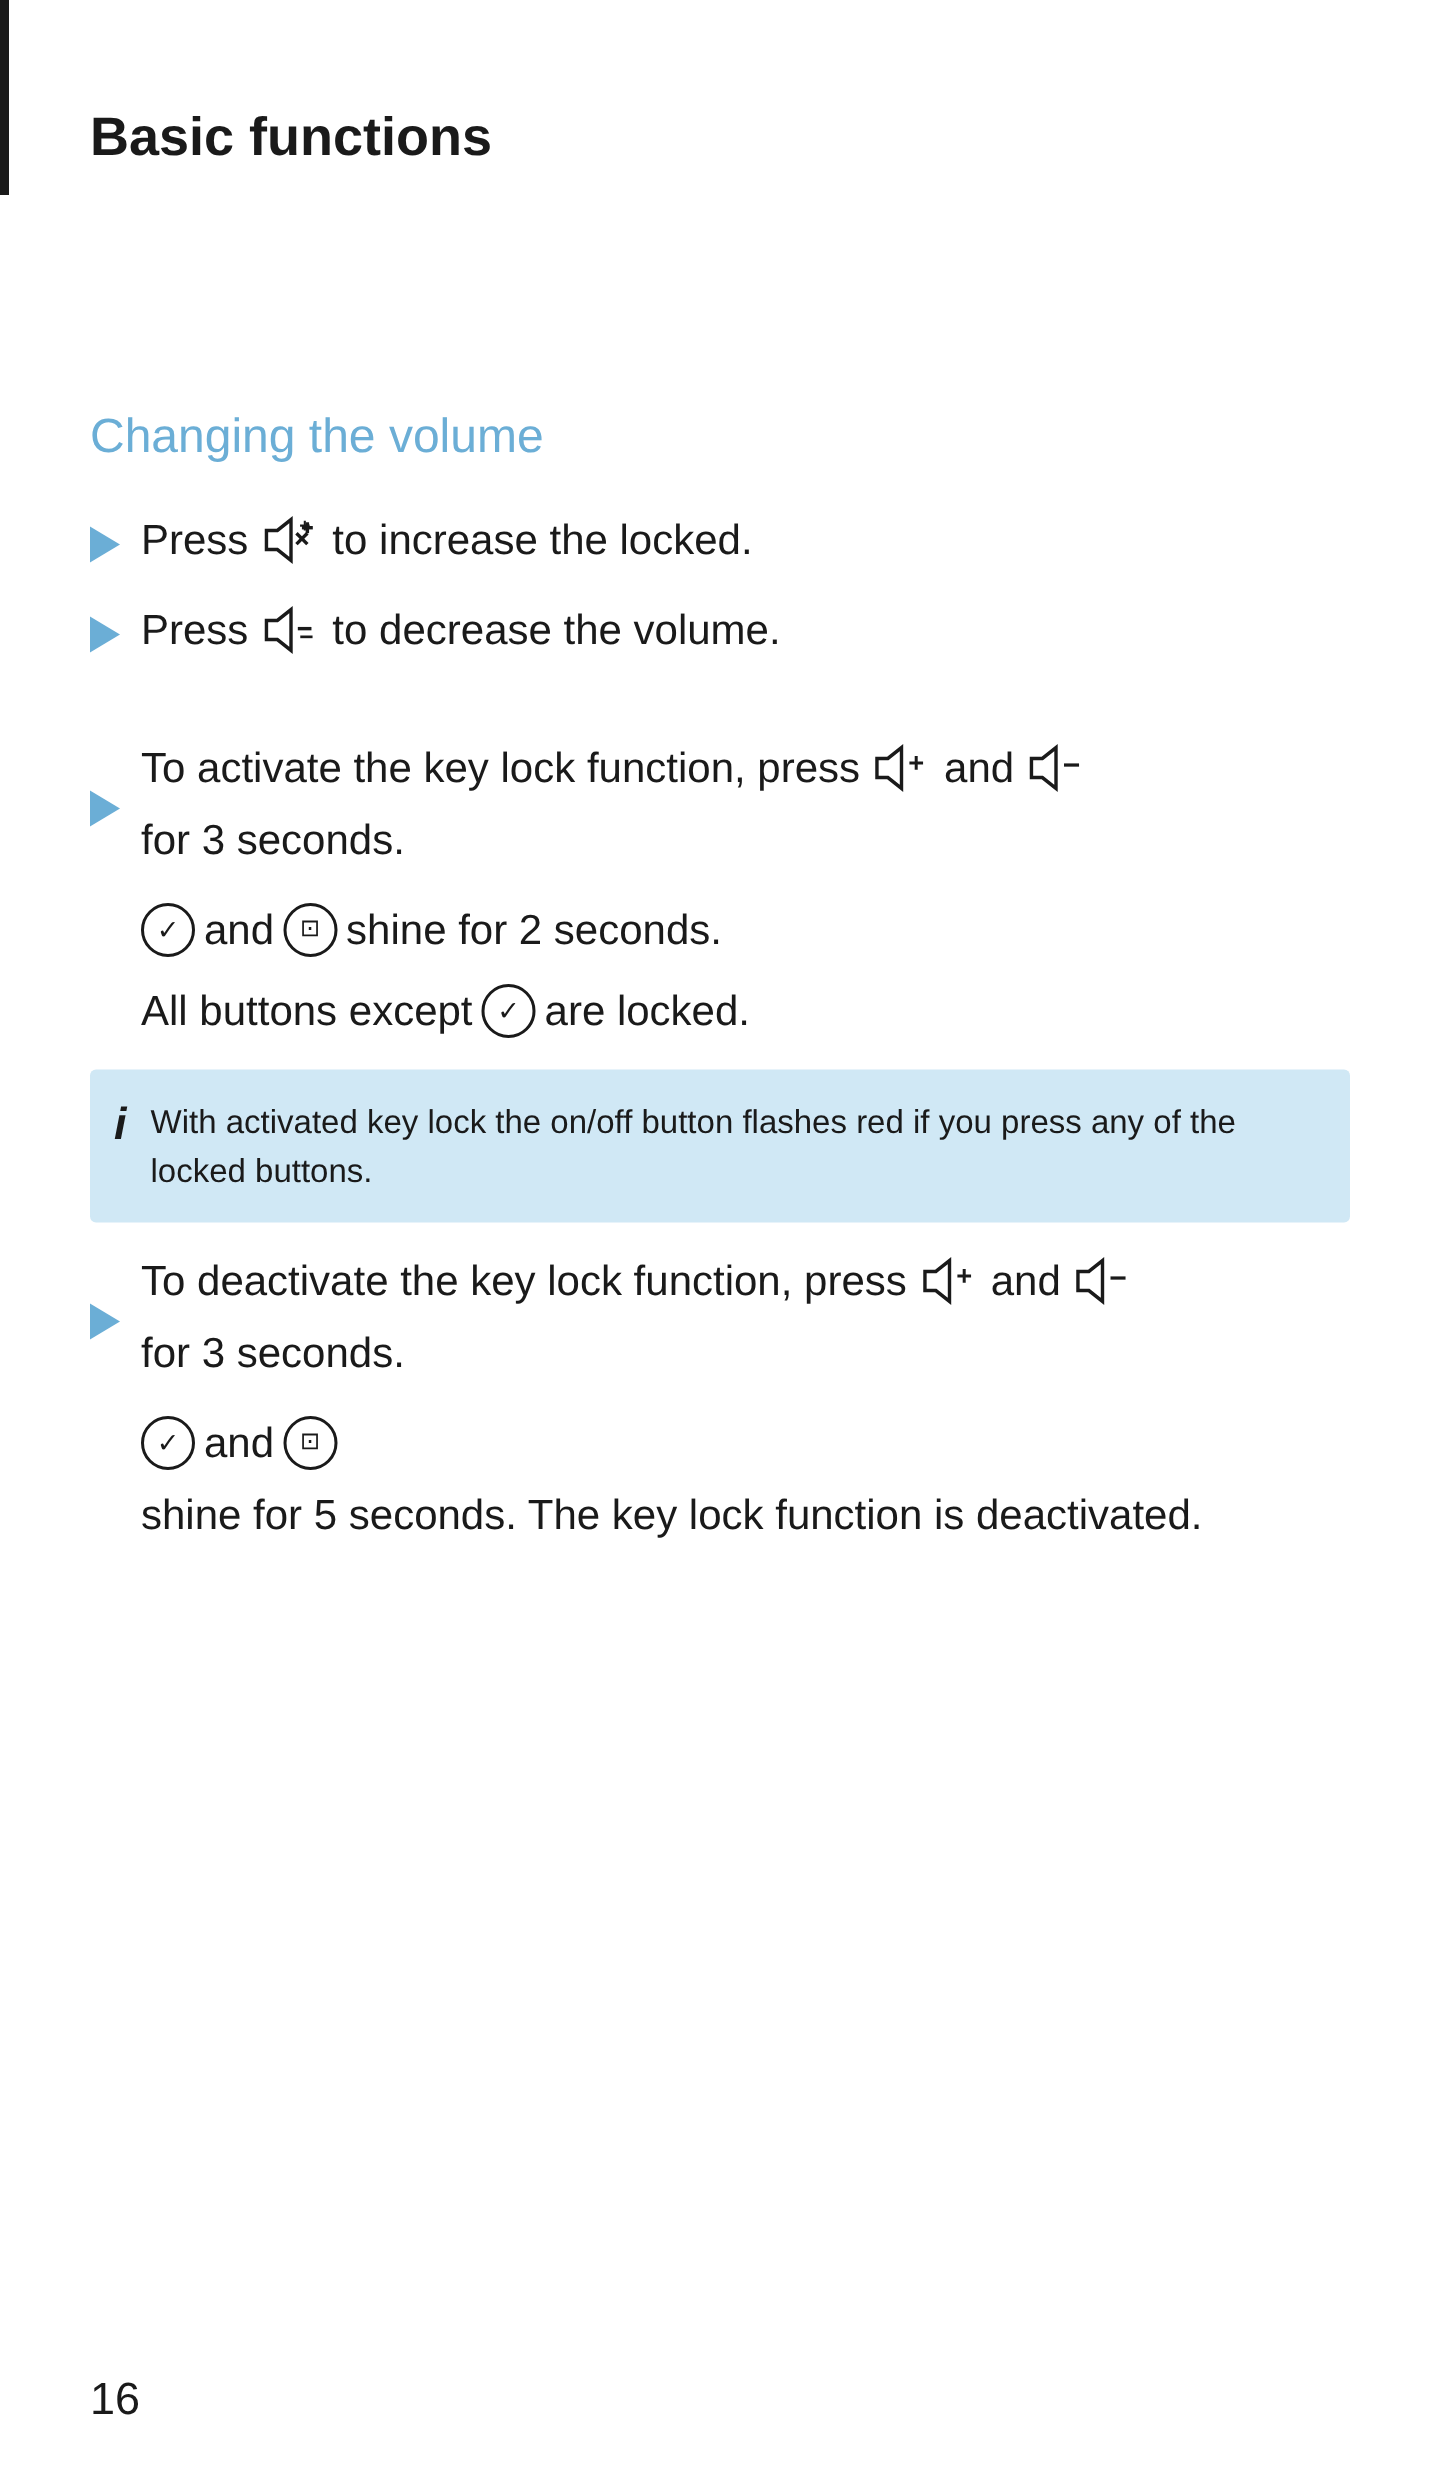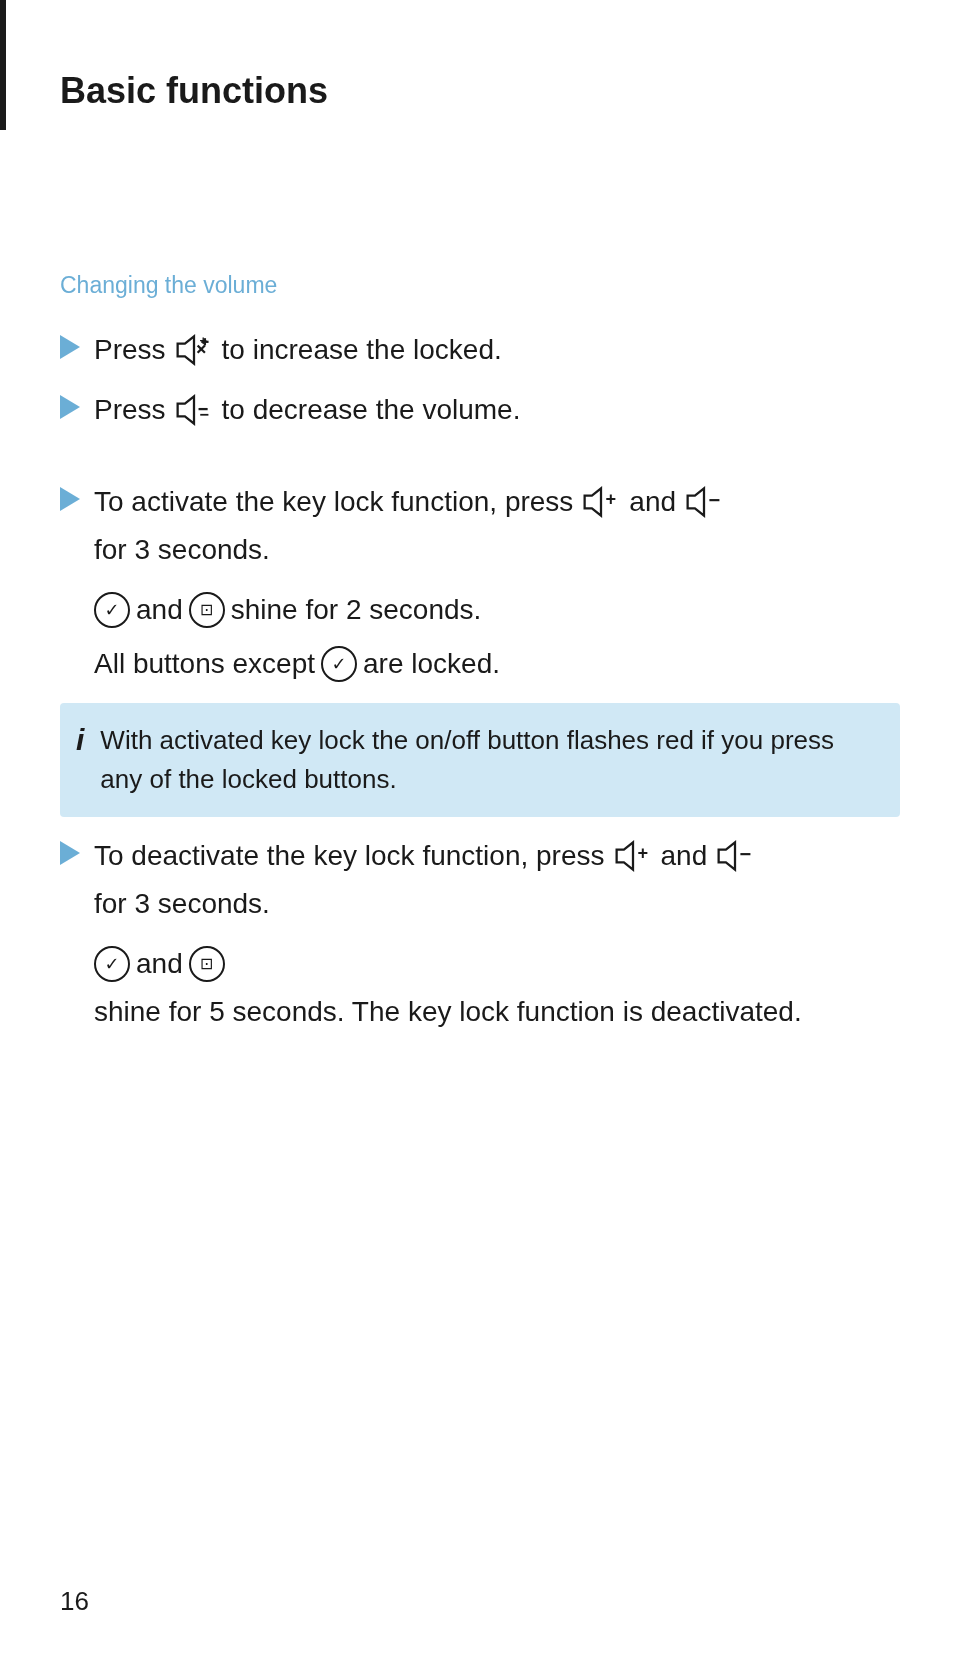--- a/index.html
+++ b/index.html
@@ -26,29 +26,29 @@
 
     .page-title {
       font-size: 36px;
       font-weight: bold;
       color: #1a1a1a;
       margin-bottom: 160px;
       padding-top: 30px;
     }
 
     .section-heading {
-      font-size: 23px;
+      font-size: 32px;
       color: #6baed6;
       font-weight: normal;
       margin-bottom: 30px;
     }
 
     .bullet-item {
       display: flex;
-      align-items: flex-start;
+      align-items: center;
       margin-bottom: 18px;
       gap: 14px;
     }
 
     .arrow {
       display: inline-block;
       width: 0;
       height: 0;
       border-top: 12px solid transparent;
       border-bottom: 12px solid transparent;
@@ -114,30 +114,30 @@
     .info-icon {
       font-style: italic;
       font-weight: bold;
       font-size: 30px;
       color: #1a1a1a;
       flex-shrink: 0;
       margin-top: 2px;
     }
 
     .info-text {
-      font-size: 26px;
+      font-size: 22px;
       color: #1a1a1a;
       line-height: 1.5;
     }
 
     .page-number {
       position: absolute;
       bottom: 40px;
       left: 60px;
-      font-size: 26px;
+      font-size: 30px;
       color: #1a1a1a;
     }
 
     .indent-block {
       margin-left: 34px;
       margin-bottom: 12px;
     }
 
     
     svg.speaker-icon {

